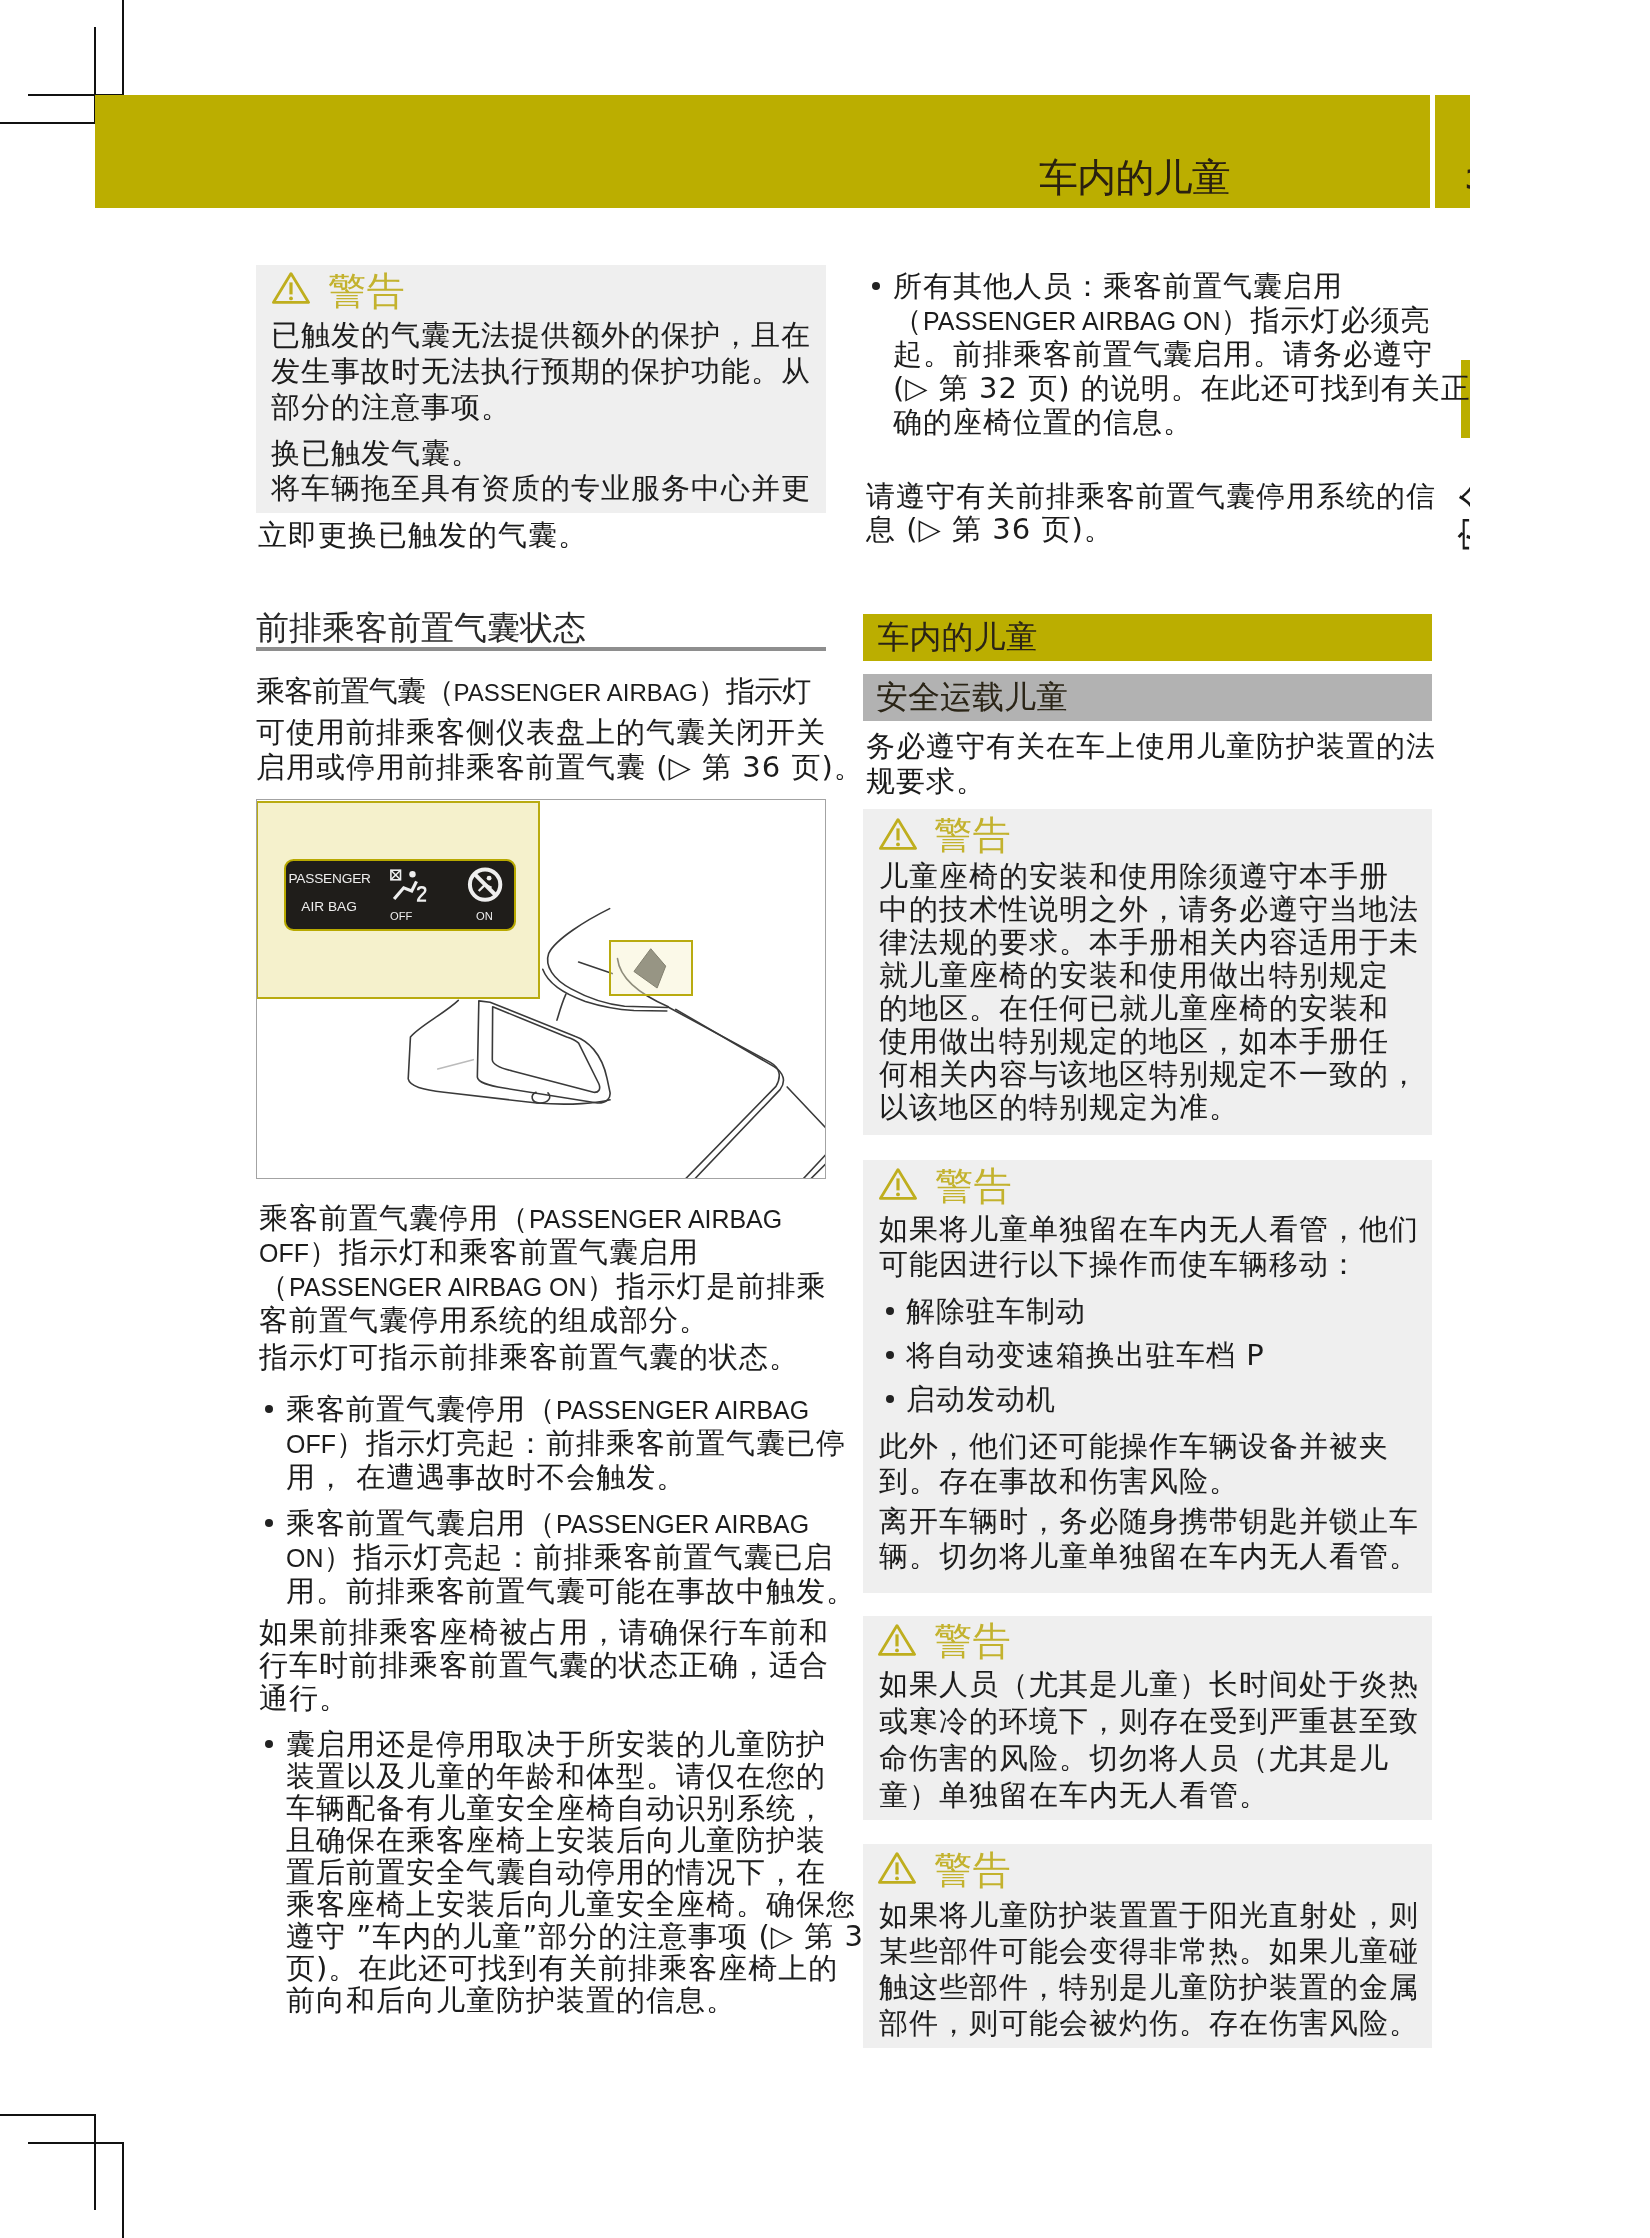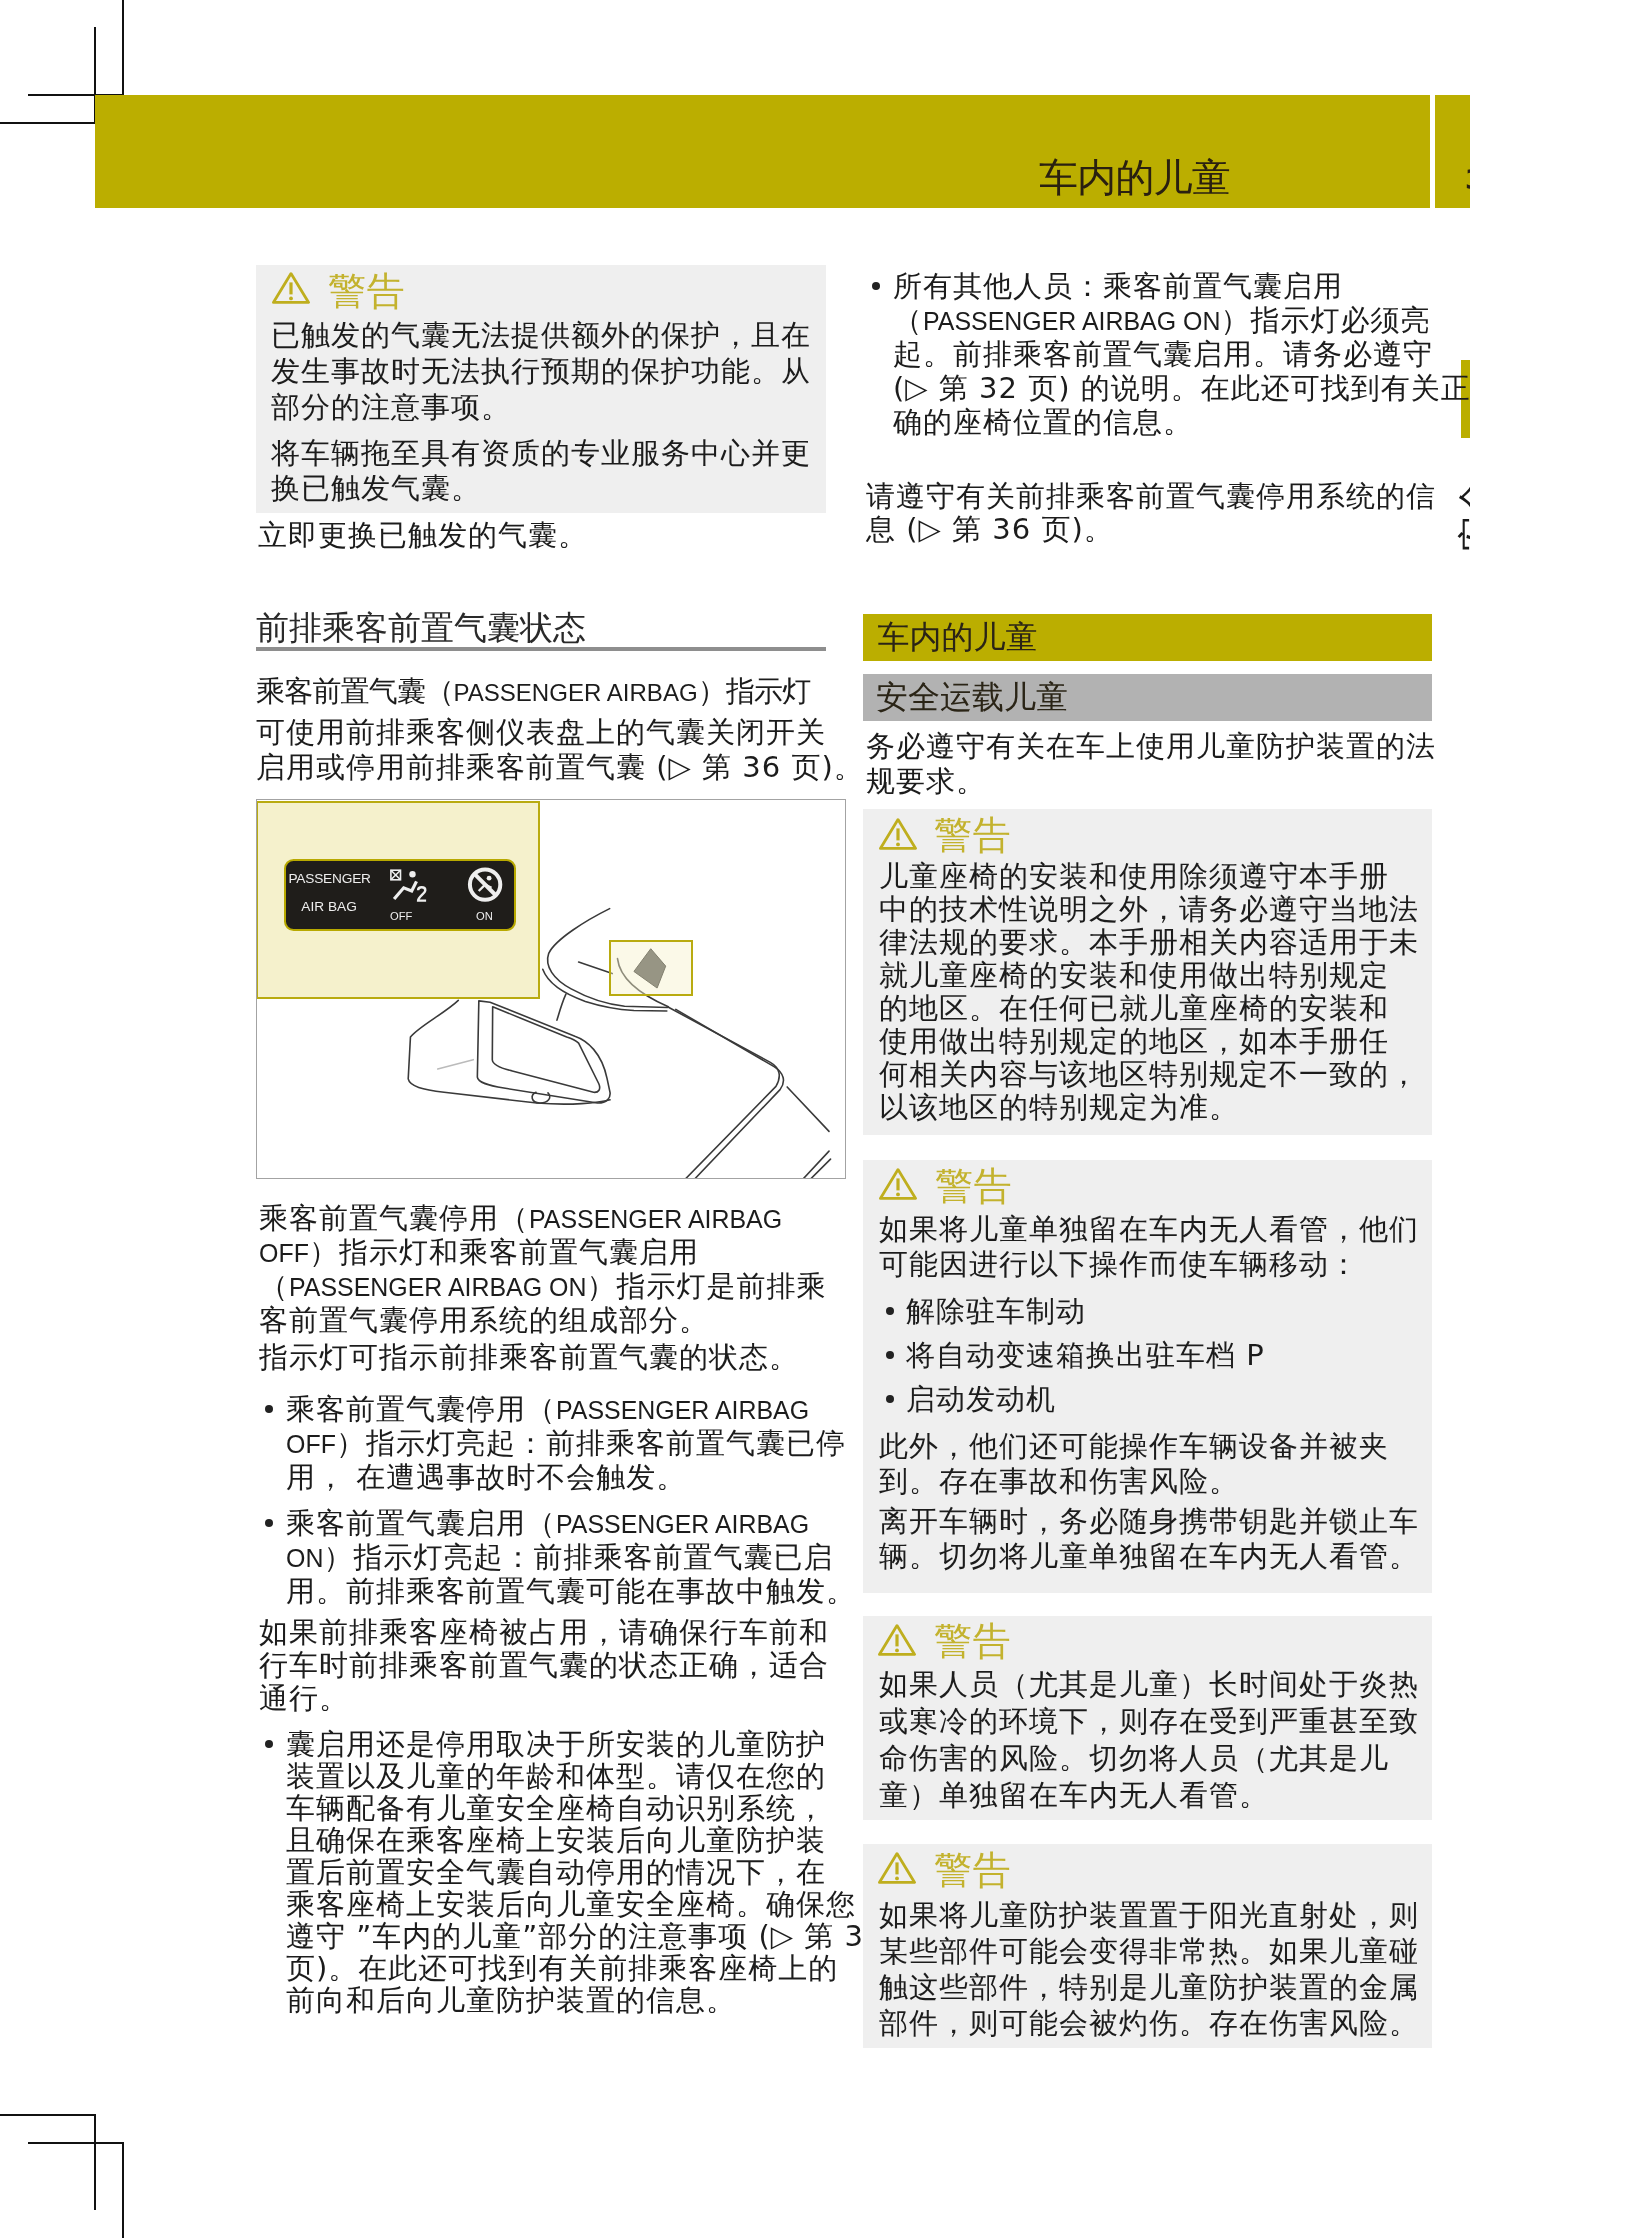--- a/index.html
+++ b/index.html
@@ -49,21 +49,21 @@
 
   
   .bullet { position: absolute; }
   .bullet .dot { position: absolute; left: 0; width: 8px; height: 8px; border-radius: 50%; background: #222; }
 
   
   .bar { position: absolute; }
   .bar-text { position: absolute; top: 0; font-family: "DejaVu Serif", serif; font-size: 32px; color: #2a2416; white-space: nowrap; }
 
   
-  .figure { position: absolute; left: 256px; top: 799px; width: 570px; height: 380px; overflow: hidden; background: #fff; padding-left: 20px; }
+  .figure { position: absolute; left: 256px; top: 799px; width: 570px; height: 380px; overflow: hidden; background: #fff; }
   .figure-border { position: absolute; inset: 0; border: 1.6px solid #a3a3a3; pointer-events: none; }
   .lineart { position: absolute; left: -7.2px; top: -4px; width: 586px; height: 385px; }
   .lineart * { vector-effect: non-scaling-stroke; }
   .inset { position: absolute; left: 0; top: 1.6px; width: 284px; height: 198px; box-sizing: border-box;
            border: 2.4px solid #b9ab10; background: #f5f1cc; }
   .hilite { position: absolute; left: 353px; top: 141px; width: 84px; height: 56px; box-sizing: border-box;
             border: 2.4px solid #b9ab10; background: rgba(246,242,205,0.45); }
   .label { position: absolute; left: 28px; top: 60px; width: 232px; height: 72px; box-sizing: border-box;
            border: 2.4px solid #b8a900; border-radius: 9.6px; background: #1f1d1a; }
   .label-text { position: absolute; font-family: "Liberation Sans", sans-serif; color: #eeeeee; white-space: nowrap; }
@@ -110,22 +110,22 @@
     <line x1="25" y1="14" x2="25" y2="29" stroke="#bfae1e" stroke-width="4"></line>
     <circle cx="25" cy="34" r="2.4" fill="#bfae1e"></circle>
   </svg>
   <div class="warn-title" style="left:328px;top:275px">警告</div>
   <div class="abs txt" style="left:271px;top:317px;line-height:36px">
       <span class="ln">已触发的气囊无法提供额外的保护，且在</span>
       <span class="ln">发生事故时无法执行预期的保护功能。从</span>
       <span class="ln">部分的注意事项。</span>
     </div>
   <div class="abs txt" style="left:271px;top:436px;line-height:35px">
+      <span class="ln">换已触发气囊。</span>
       <span class="ln">将车辆拖至具有资质的专业服务中心并更</span>
-      <span class="ln">换已触发气囊。</span>
     </div>
 
   <div class="abs txt" style="left:258px;top:518px;line-height:34px">
     <span class="ln">立即更换已触发的气囊。</span>
   </div>
 
   <div class="abs heading" style="left:256px;top:608px">前排乘客前置气囊状态</div>
   <div class="heading-rule" style="left:256px;top:647px;width:570px;height:4px"></div>
 
   <div class="abs subhead" style="left:256px;top:674px">乘客前置气囊（<span class="lat">PASSENGER AIRBAG</span>）指示灯</div>

